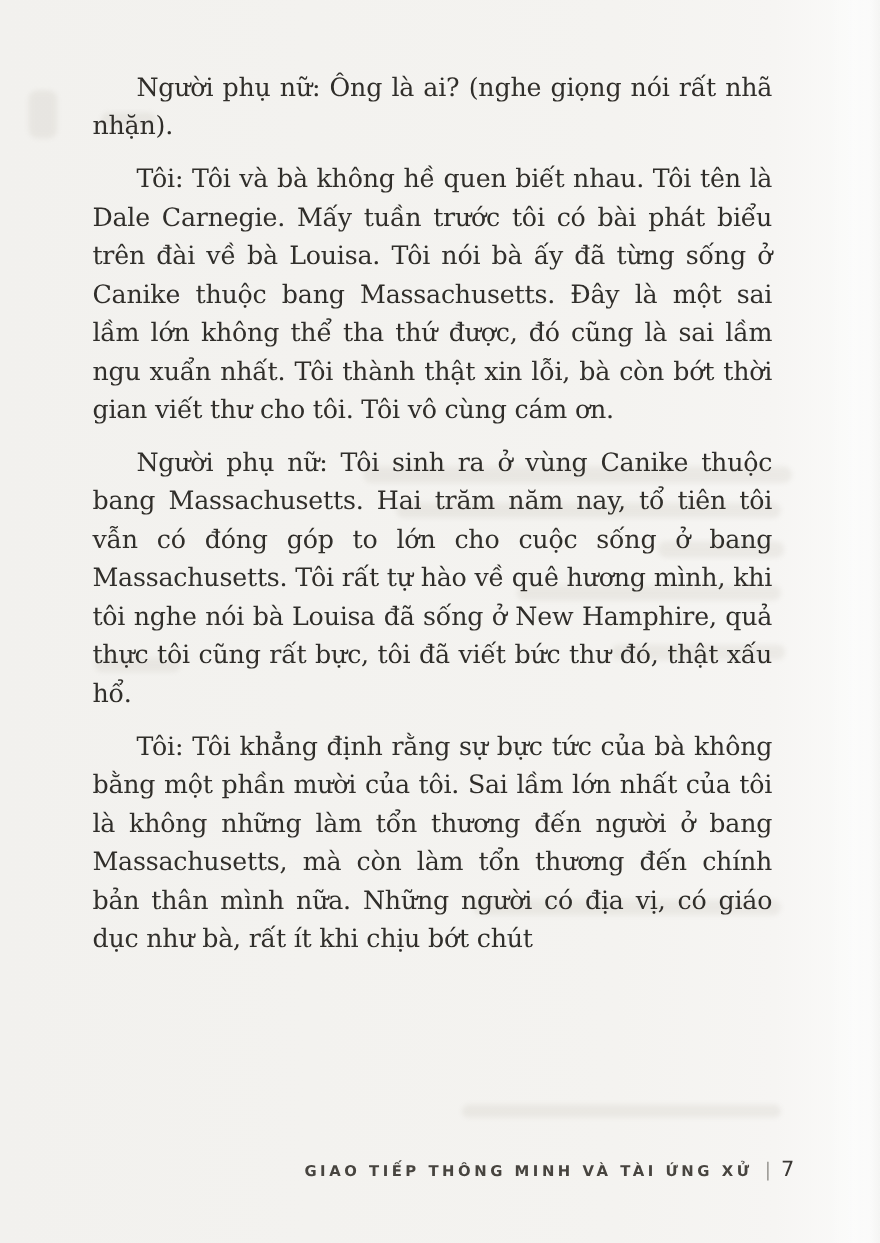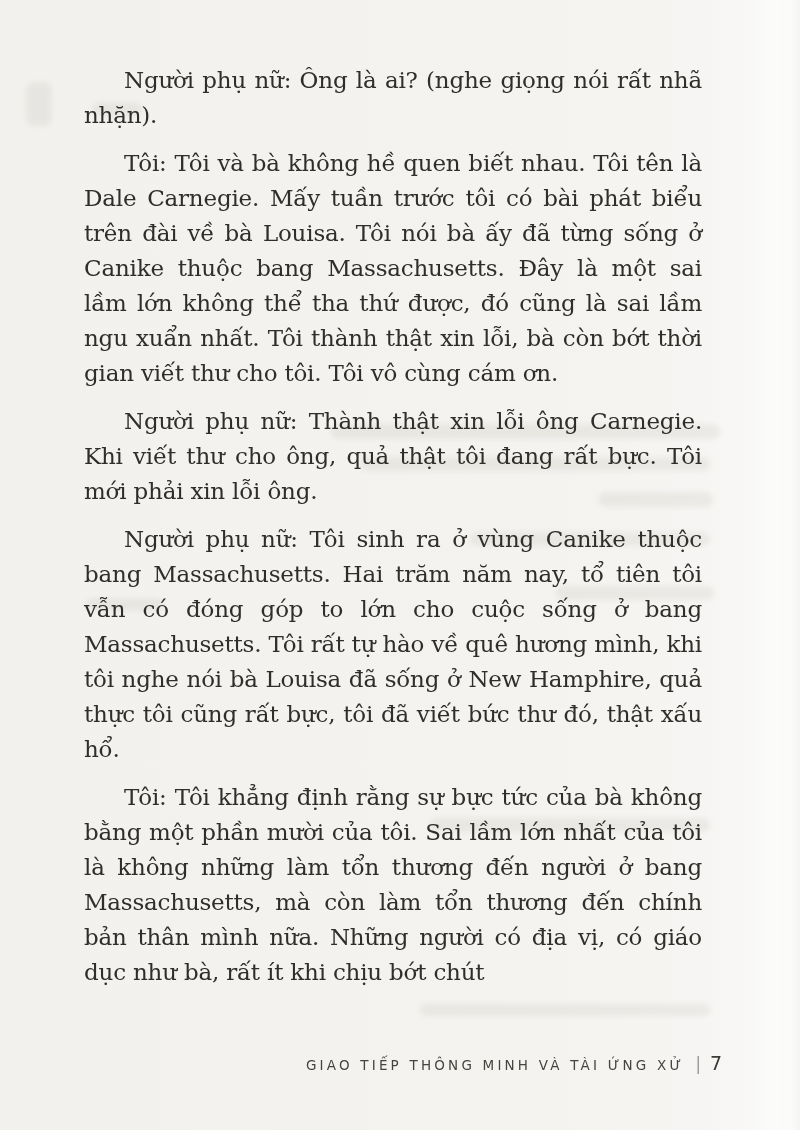--- a/index.html
+++ b/index.html
@@ -53,21 +53,21 @@
     top: 1052px;
     right: 78px;
     display: flex;
     align-items: baseline;
     font-family: "DejaVu Sans", "Liberation Sans", sans-serif;
     color: #47443f;
   }
   .running-title {
     font-size: 13.5px;
     letter-spacing: 3.2px;
-    font-weight: 400;
+    font-weight: 700;
     text-align: center;
   }
   .footer-sep {
     font-size: 17px;
     font-weight: 300;
     margin: 0 9px 0 11px;
     color: #55524c;
   }
   .page-number {
     font-size: 19px;
@@ -89,21 +89,20 @@
     <div class="smudge" style="left:470px; top:532px; width:240px; height:14px;"></div>
     <div class="smudge" style="left:556px; top:586px; width:158px; height:14px;"></div>
     <div class="smudge" style="left:86px; top:598px; width:78px; height:13px;"></div>
     <div class="smudge" style="left:430px; top:818px; width:280px; height:14px;"></div>
     <div class="smudge" style="left:420px; top:1004px; width:290px; height:12px;"></div>
   </div>
 
   <main class="content">
     <p class="para">Người phụ nữ: Ông là ai? (nghe giọng nói rất nhã nhặn).</p>
     <p class="para">Tôi: Tôi và bà không hề quen biết nhau. Tôi tên là Dale Carnegie. Mấy tuần trước tôi có bài phát biểu trên đài về bà Louisa. Tôi nói bà ấy đã từng sống ở Canike thuộc bang Massachusetts. Đây là một sai lầm lớn không thể tha thứ được, đó cũng là sai lầm ngu xuẩn nhất. Tôi thành thật xin lỗi, bà còn bớt thời gian viết thư cho tôi. Tôi vô cùng cám ơn.</p>
-    <p class="para">Người phụ nữ: Thành thật xin lỗi ông Carnegie. Khi viết thư cho ông, quả thật tôi đang rất bực. Tôi mới phải xin lỗi ông.</p>
     <p class="para">Người phụ nữ: Tôi sinh ra ở vùng Canike thuộc bang Massachusetts. Hai trăm năm nay, tổ tiên tôi vẫn có đóng góp to lớn cho cuộc sống ở bang Massachusetts. Tôi rất tự hào về quê hương mình, khi tôi nghe nói bà Louisa đã sống ở New Hamphire, quả thực tôi cũng rất bực, tôi đã viết bức thư đó, thật xấu hổ.</p>
     <p class="para">Tôi: Tôi khẳng định rằng sự bực tức của bà không bằng một phần mười của tôi. Sai lầm lớn nhất của tôi là không những làm tổn thương đến người ở bang Massachusetts, mà còn làm tổn thương đến chính bản thân mình nữa. Những người có địa vị, có giáo dục như bà, rất ít khi chịu bớt chút</p>
   </main>
 
   <div class="footer">
     <span class="running-title">GIAO TIẾP THÔNG MINH VÀ TÀI ỨNG XỬ</span>
     <span class="footer-sep">|</span>
     <span class="page-number">7</span>
   </div>
 

